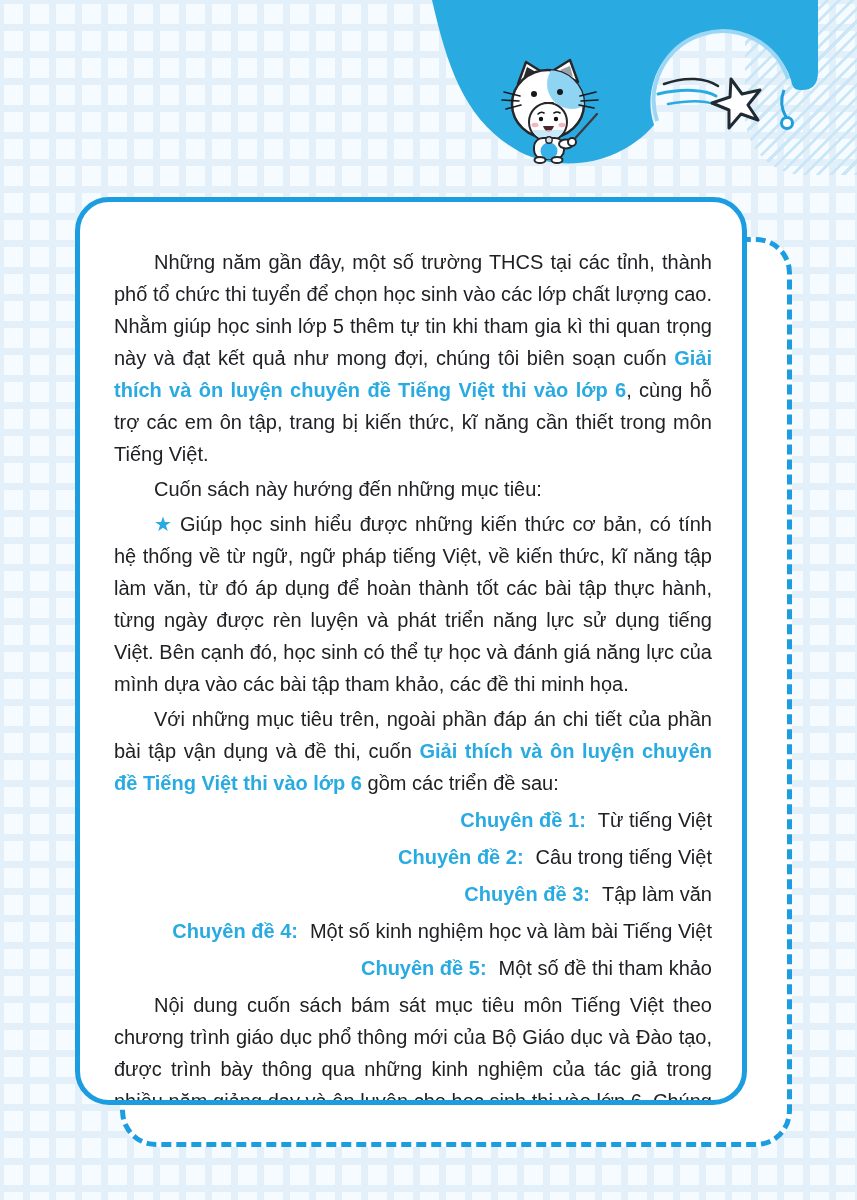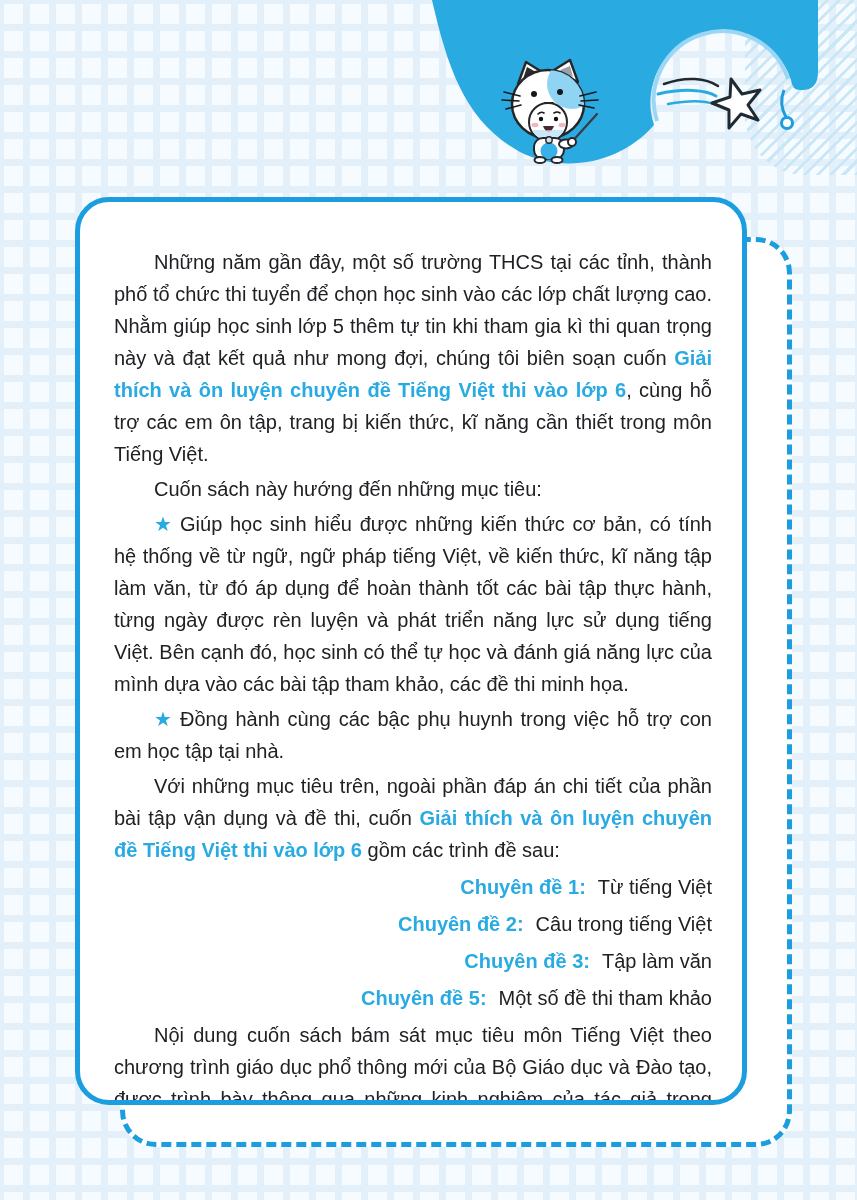--- a/index.html
+++ b/index.html
@@ -110,23 +110,23 @@
   </svg>
 
 
   <div class="panel-dashed"></div>
 
   <div class="panel">
     <div class="panel-inner">
         <p class="para indent"><span>Những năm gần đây, một số trường THCS tại các tỉnh, thành phố tổ chức thi tuyển để chọn học sinh vào các lớp chất lượng cao. Nhằm giúp học sinh lớp 5 thêm tự tin khi tham gia kì thi quan trọng này và đạt kết quả như mong đợi, chúng tôi biên soạn cuốn </span><span class="book-title">Giải thích và ôn luyện chuyên đề Tiếng Việt thi vào lớp 6</span><span>, cùng hỗ trợ các em ôn tập, trang bị kiến thức, kĩ năng cần thiết trong môn Tiếng Việt.</span></p>
         <p class="para indent"><span>Cuốn sách này hướng đến những mục tiêu:</span></p>
         <p class="para star"><span class="star-glyph">★</span><span>Giúp học sinh hiểu được những kiến thức cơ bản, có tính hệ thống về từ ngữ, ngữ pháp tiếng Việt, về kiến thức, kĩ năng tập làm văn, từ đó áp dụng để hoàn thành tốt các bài tập thực hành, từng ngày được rèn luyện và phát triển năng lực sử dụng tiếng Việt. Bên cạnh đó, học sinh có thể tự học và đánh giá năng lực của mình dựa vào các bài tập tham khảo, các đề thi minh họa.</span></p>
-        <p class="para star"><span class="star-glyph">★</span><span>Đồng hành cùng các bậc phụ huynh trong việc hỗ trợ con em học tập tại nhà.</span></p>
-        <p class="para indent"><span>Với những mục tiêu trên, ngoài phần đáp án chi tiết của phần bài tập vận dụng và đề thi, cuốn </span><span class="book-title">Giải thích và ôn luyện chuyên đề Tiếng Việt thi vào lớp 6</span><span> gồm các trình đề sau:</span></p>
+        <p class="para indent"><span>Với những mục tiêu trên, ngoài phần đáp án chi tiết của phần bài tập vận dụng và đề thi, cuốn </span><span class="book-title">Giải thích và ôn luyện chuyên đề Tiếng Việt thi vào lớp 6</span><span> gồm các triển đề sau:</span></p>
         <p class="para item"><span class="item-label">Chuyên đề 1:</span><span class="item-text">Từ tiếng Việt</span></p>
         <p class="para item"><span class="item-label">Chuyên đề 2:</span><span class="item-text">Câu trong tiếng Việt</span></p>
         <p class="para item"><span class="item-label">Chuyên đề 3:</span><span class="item-text">Tập làm văn</span></p>
+        <p class="para item"><span class="item-label">Chuyên đề 4:</span><span class="item-text">Một số kinh nghiệm học và làm bài Tiếng Việt</span></p>
         <p class="para item"><span class="item-label">Chuyên đề 5:</span><span class="item-text">Một số đề thi tham khảo</span></p>
         <p class="para indent"><span>Nội dung cuốn sách bám sát mục tiêu môn Tiếng Việt theo chương trình giáo dục phổ thông mới của Bộ Giáo dục và Đào tạo, được trình bày thông qua những kinh nghiệm của tác giả trong nhiều năm giảng dạy và ôn luyện cho học sinh thi vào lớp 6. Chúng tôi hi vọng tài liệu này sẽ trở thành người bạn đồng hành với thầy cô, học sinh và phụ huynh. Rất mong nhận được những đóng góp từ phía độc giả để cuốn sách ngày càng hoàn thiện hơn.</span></p>
       </div>
   </div>
 
 </div>
 
 </body></html>

